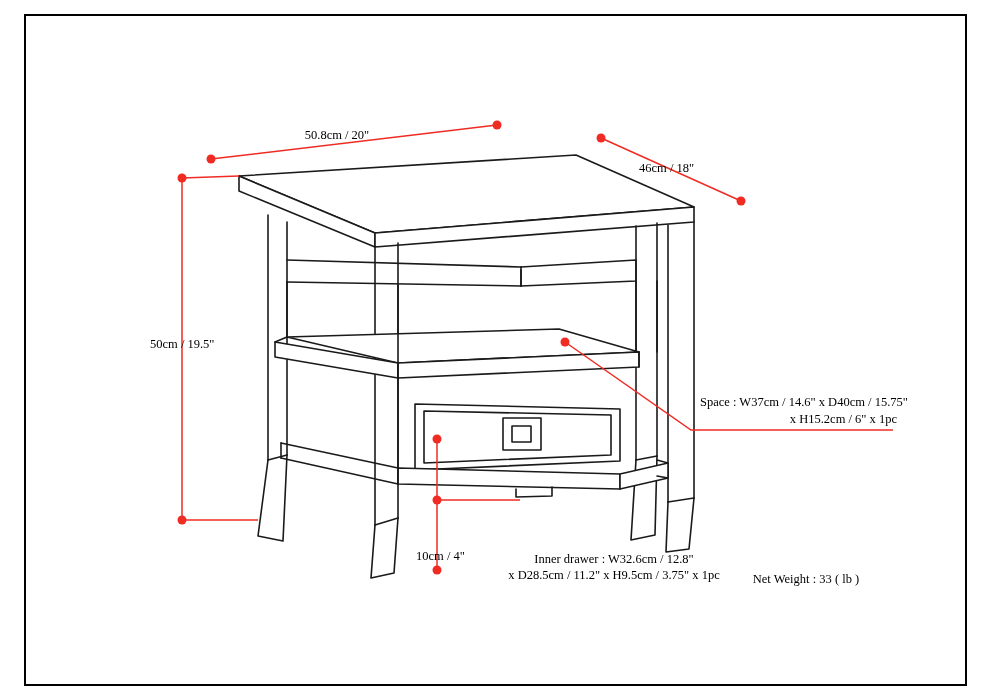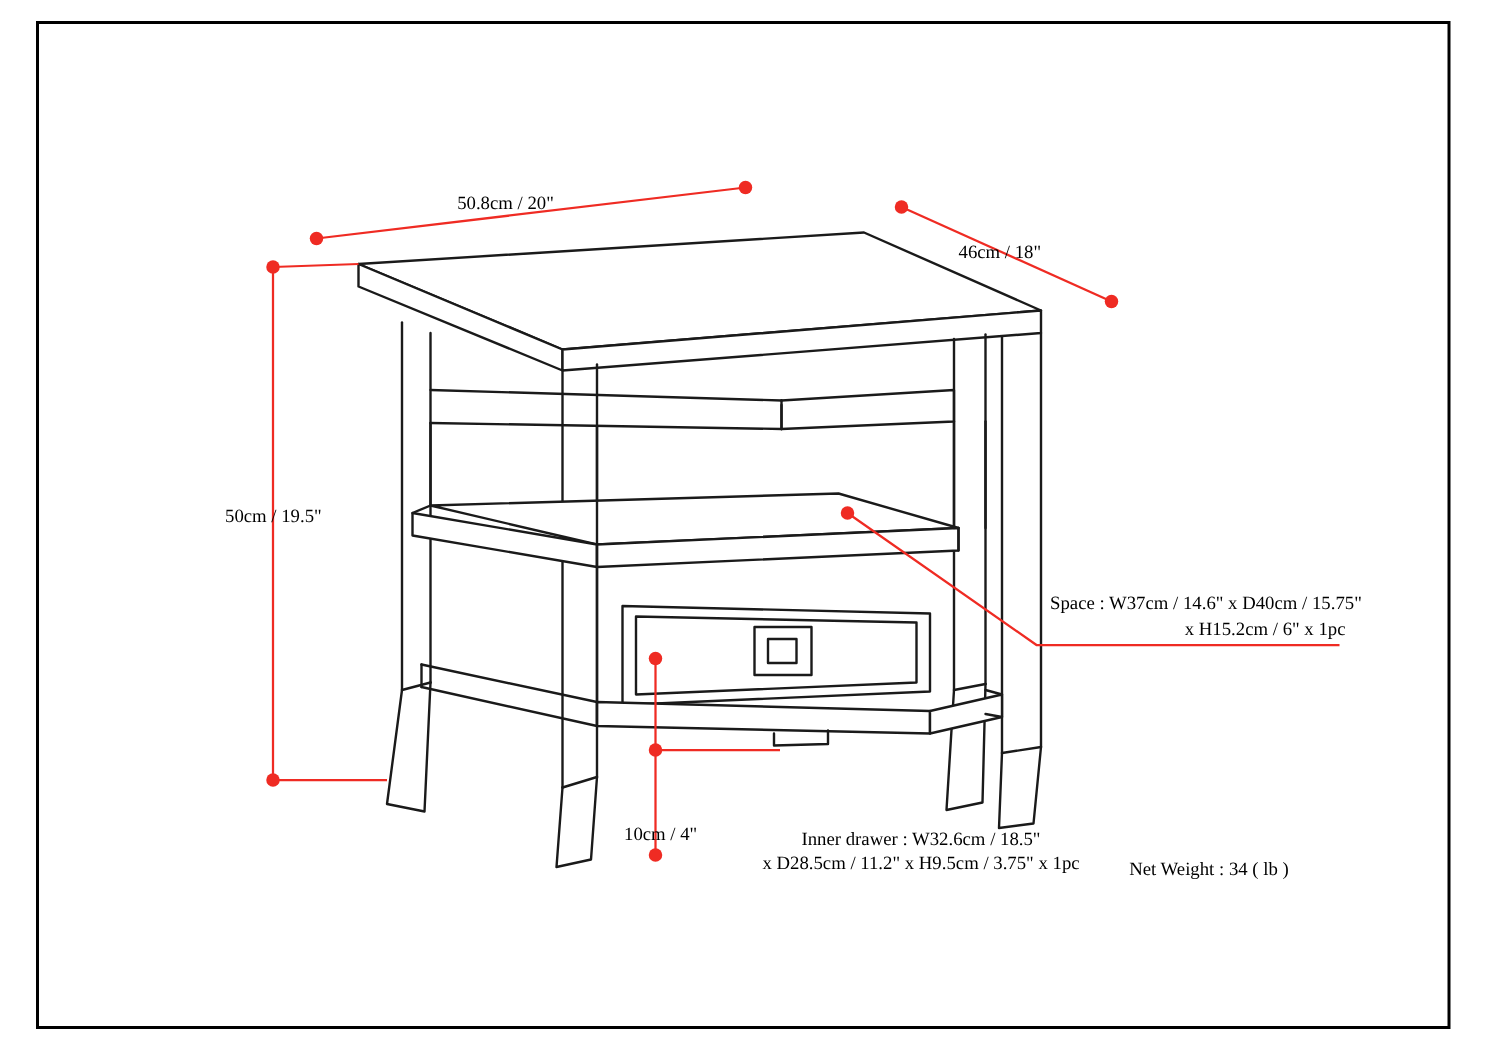--- a/index.html
+++ b/index.html
@@ -166,18 +166,18 @@
 
   <div class="anno dim" style="left:639px; top:161px;">46cm / 18"</div>
 
   <div class="anno dim" style="left:150px; top:337px;">50cm / 19.5"</div>
 
   <div class="anno dim" style="left:416px; top:549px;">10cm / 4"</div>
 
   <div class="anno note" style="left:700px; top:395px;">Space : W37cm / 14.6" x D40cm / 15.75"</div>
   <div class="anno note right" style="left:697px; top:412px; width:200px;">x H15.2cm / 6" x 1pc</div>
 
-  <div class="anno note center" style="left:474px; top:552px; width:280px;">Inner drawer : W32.6cm / 18.5"</div>
+  <div class="anno note center" style="left:474px; top:552px; width:280px;">Inner drawer : W32.6cm / 12.8"</div>
   <div class="anno note center" style="left:474px; top:568px; width:280px;">x D28.5cm / 11.2" x H9.5cm / 3.75" x 1pc</div>
 
-  <div class="anno note center" style="left:716px; top:572px; width:180px;">Net Weight : 34 ( lb )</div>
+  <div class="anno note center" style="left:716px; top:572px; width:180px;">Net Weight : 33 ( lb )</div>
 
 </div>
 
 </body></html>

